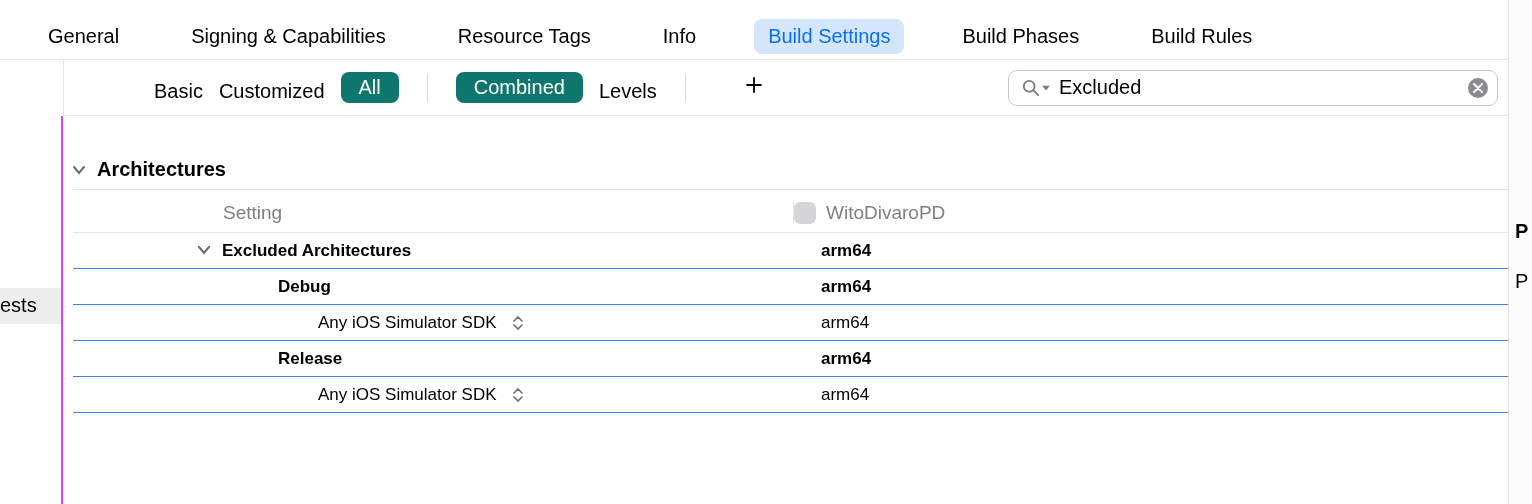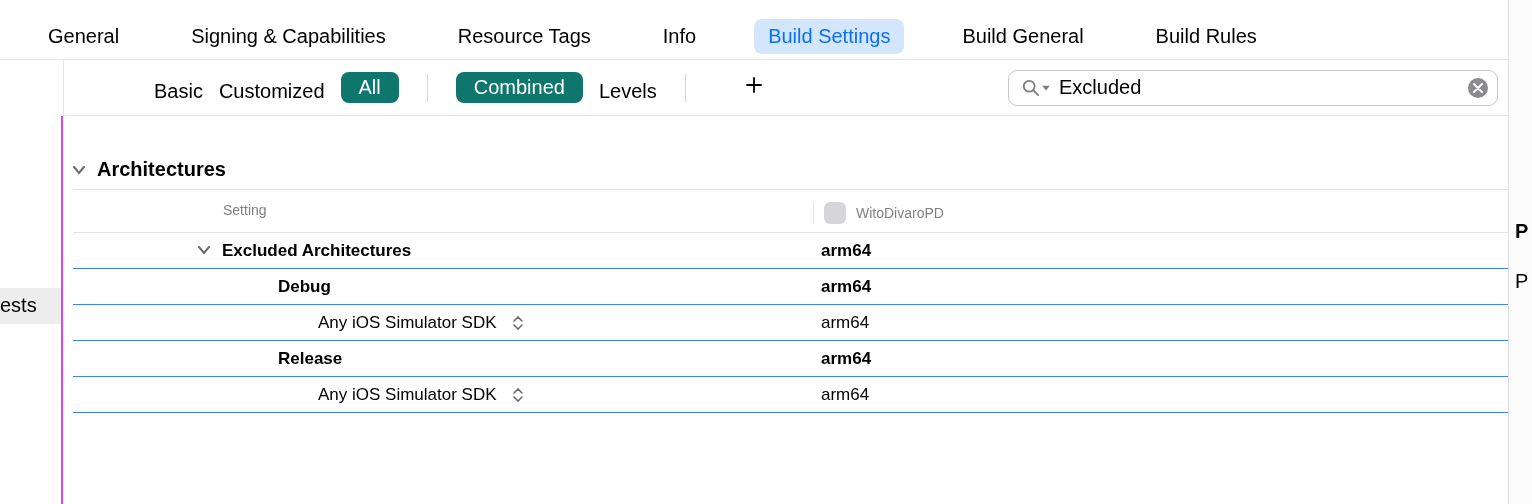--- a/index.html
+++ b/index.html
@@ -174,27 +174,26 @@
     .chev {
       width: 14px;
       color: #6b6b6e;
     }
 
     
     .table-header {
       display: flex;
       padding-left: 150px;
       color: #808084;
-      font-size: 14px;
+      font-size: 19px;
       padding-bottom: 8px;
       border-bottom: 1px solid #e5e5e5;
-      gap: 20px;
     }
     .col-setting { flex: 0 0 570px; }
-    .col-value { flex: 1; display: flex; align-items: center; gap: 10px; border-left: 1px solid #e5e5e5; padding-left: 10px;}
+    .col-value { flex: 1; display: flex; align-items: center; gap: 10px; border-left: 1px solid #e5e5e5; }
     .project-icon {
       width: 22px;
       height: 22px;
       border-radius: 6px;
       background: #d6d6da;
     }
 
     
     .row {
       display: flex;
@@ -243,21 +242,21 @@
   </style>
 </head>
 <body>
 
 <div class="top-tabs">
   <div class="top-tab">General</div>
   <div class="top-tab">Signing &amp; Capabilities</div>
   <div class="top-tab">Resource Tags</div>
   <div class="top-tab">Info</div>
   <div class="top-tab active">Build Settings</div>
-  <div class="top-tab">Build General</div>
+  <div class="top-tab">Build Phases</div>
   <div class="top-tab">Build Rules</div>
 </div>
 
 <div class="filter-bar">
   <div class="filter-segment">
     <div class="filter-item">Basic</div>
     <div class="filter-item">Customized</div>
     <div class="pill">All</div>
   </div>
   <div class="vsep"></div>

